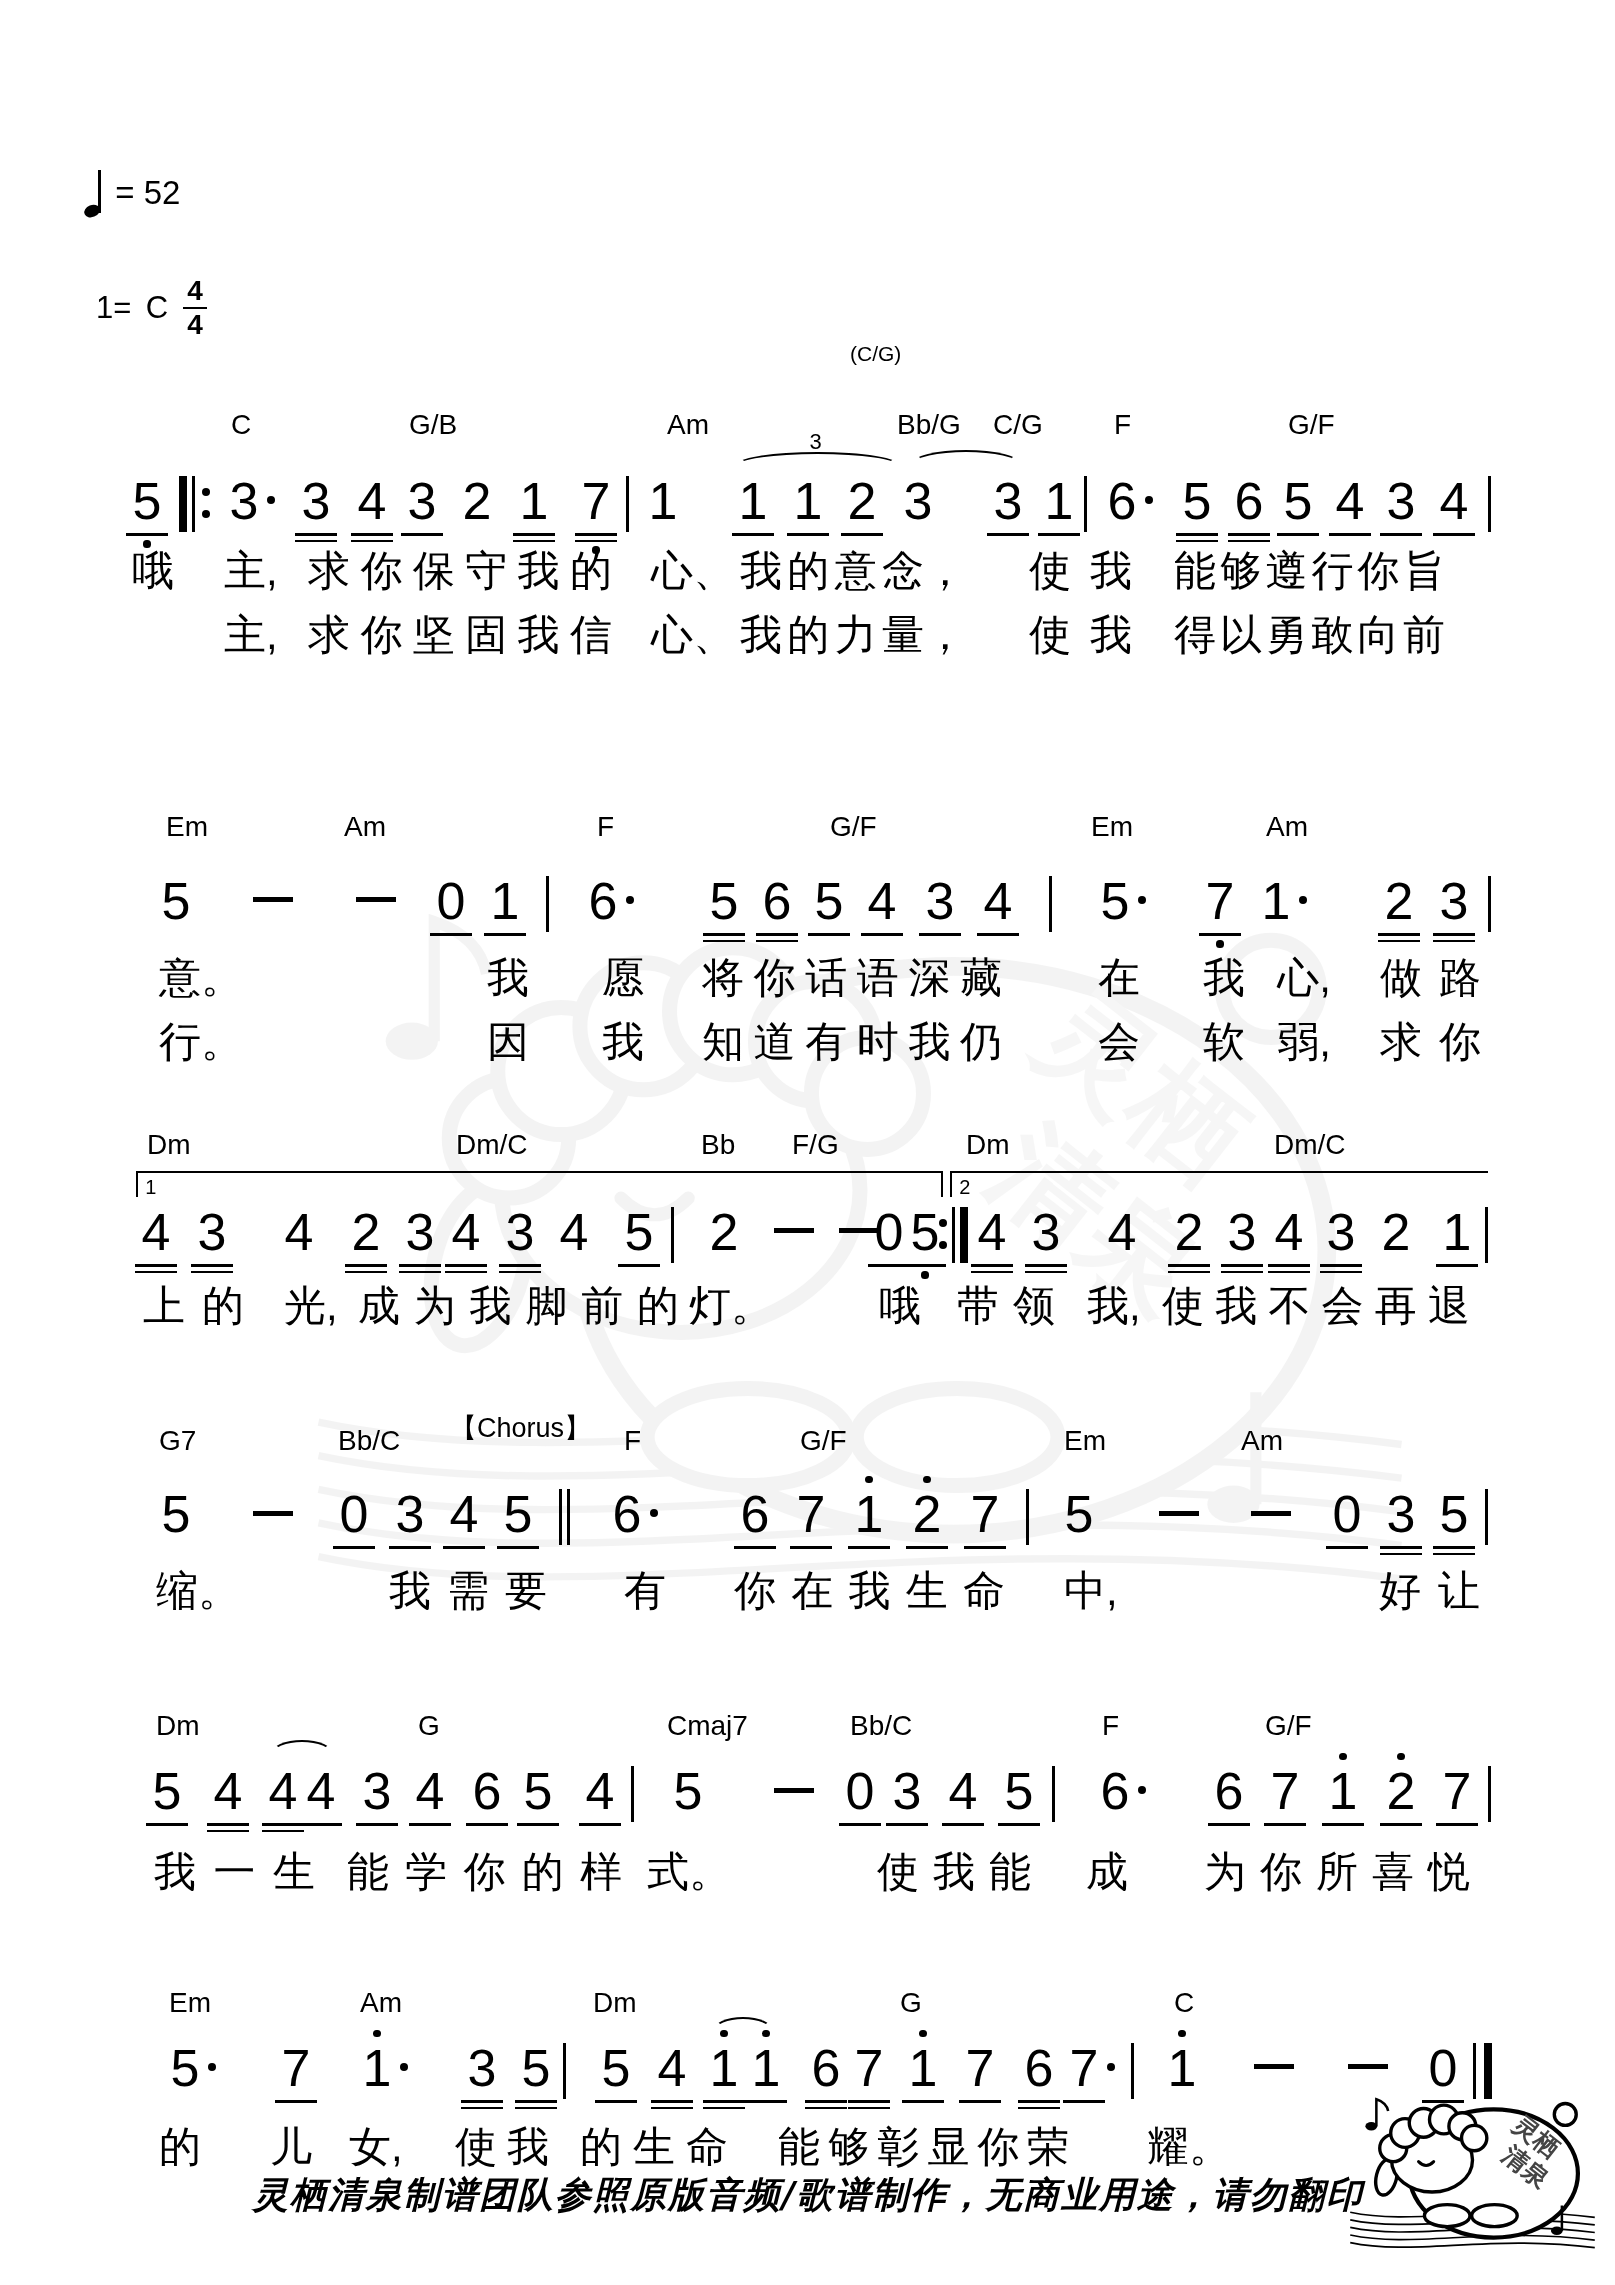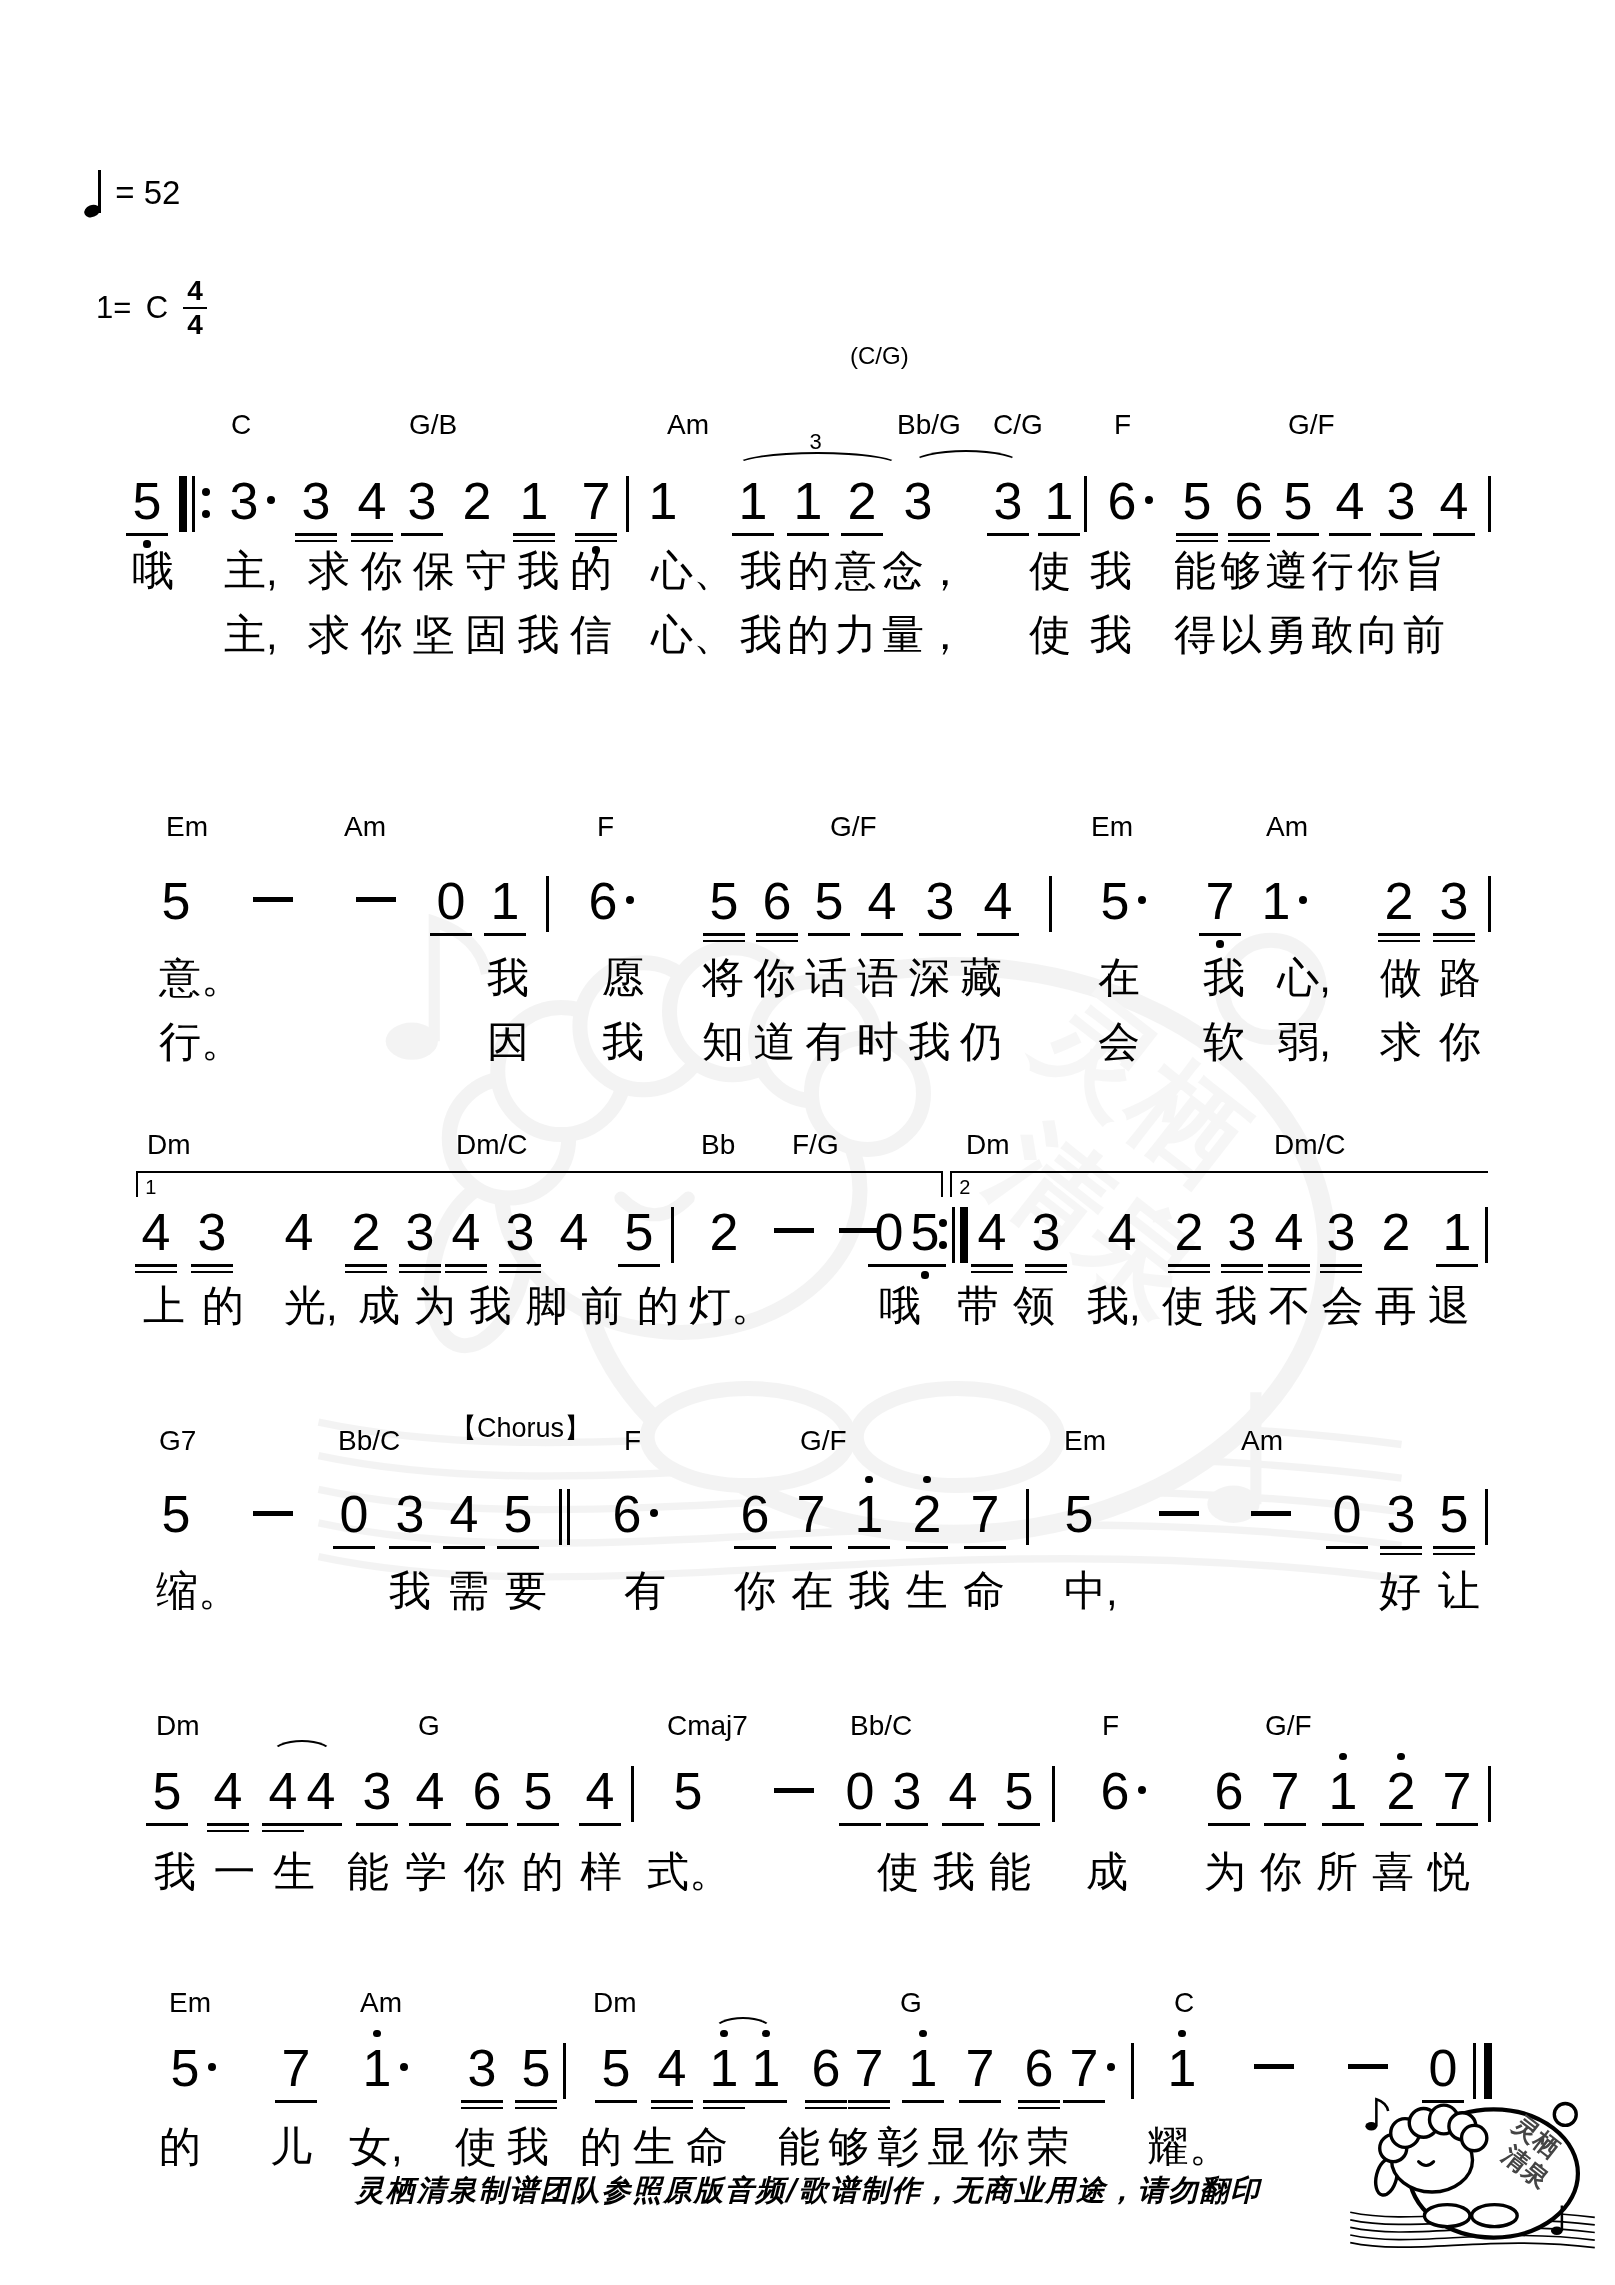--- a/index.html
+++ b/index.html
@@ -11,41 +11,41 @@
   .subtitle{top:204px;left:0;width:100%;text-align:center;font-size:31px}
   .tempo{top:165px;left:83px;display:flex;align-items:flex-end;font-size:33px}
   .qnote{position:relative;width:25px;height:54px;margin-right:7.2px}
   .qnote .nhead{position:absolute;bottom:1.8px;left:0.9px;width:16.3px;height:11.8px;background:#000;border-radius:50%;transform:rotate(-22deg)}
   .qnote .nstem{position:absolute;left:15.4px;top:5.4px;width:2.7px;height:43px;background:#000}
   .tempo .tval{padding-bottom:7.2px}
   .keysig{top:277px;left:96px;display:flex;align-items:center;gap:14.5px;font-size:31px}
   .timesig{display:flex;flex-direction:column;align-items:center;font-size:28px;font-weight:bold;line-height:1.0}
   .timesig .tsbar{width:24.4px;height:2.7px;background:#000;margin:1.8px 0}
   .composer{top:271px;left:887px;width:597px;text-align:right;font-size:28px}
-  .introchord{top:342px;left:850px;font-size:24px}
+  .introchord{top:342px;left:850px;font-size:21px}
   
   .chord{font-size:28px;white-space:nowrap}
   .chorus{font-size:27px}
   .note{font-size:52px;line-height:1.05;width:34px;text-align:center;white-space:nowrap}
   .ul{position:absolute;left:-3.6px;right:-3.6px;height:2.7px;background:#000}
   .hdot,.ldot{position:absolute;left:50%;margin-left:-3.6px;width:7.2px;height:7.2px;border-radius:50%;background:#000}
   .adot{position:absolute;right:-13.6px;top:22px;width:8.1px;height:8.1px;border-radius:50%;background:#000}
   .dash{width:40px;height:5.4px;background:#000}
   .bar-thin{width:2.7px;background:#000}
   .bar-thick{width:8.1px;background:#000}
   .rpt-dot{position:absolute;width:8.1px;height:8.1px;border-radius:50%;background:#000}
   .arc{border:2.7px solid transparent;border-top:2.7px solid #000;border-radius:50%;height:23.5px}
   .tri-label{font-size:22px;line-height:1;text-align:center}
   .volta{border-top:2.7px solid #000;border-left:2.7px solid #000;height:23.5px}
   .volta .vlab{position:absolute;left:7.2px;top:2.7px;font-size:20px}
   .volta.vr{border-right:2.7px solid #000}
   .lyr{font-size:42px;white-space:nowrap;line-height:1.1}
   .lyr.spread{display:flex;justify-content:space-between}
   
-  .footer{top:2171px;left:0;width:100%;text-align:center;font-size:29px;font-weight:bold;font-style:italic;
+  .footer{top:2171px;left:0;width:100%;text-align:center;font-size:36px;font-weight:bold;font-style:italic;
           font-family:"DejaVu Serif",serif;letter-spacing:1.8px}
   .wm{opacity:0.045}
 </style>
 </head>
 <body>
 
 <div class="page">
 
   <svg width="0" height="0" style="position:absolute" aria-hidden="true">
     <symbol id="sheepsym" viewBox="0 0 300 230">

